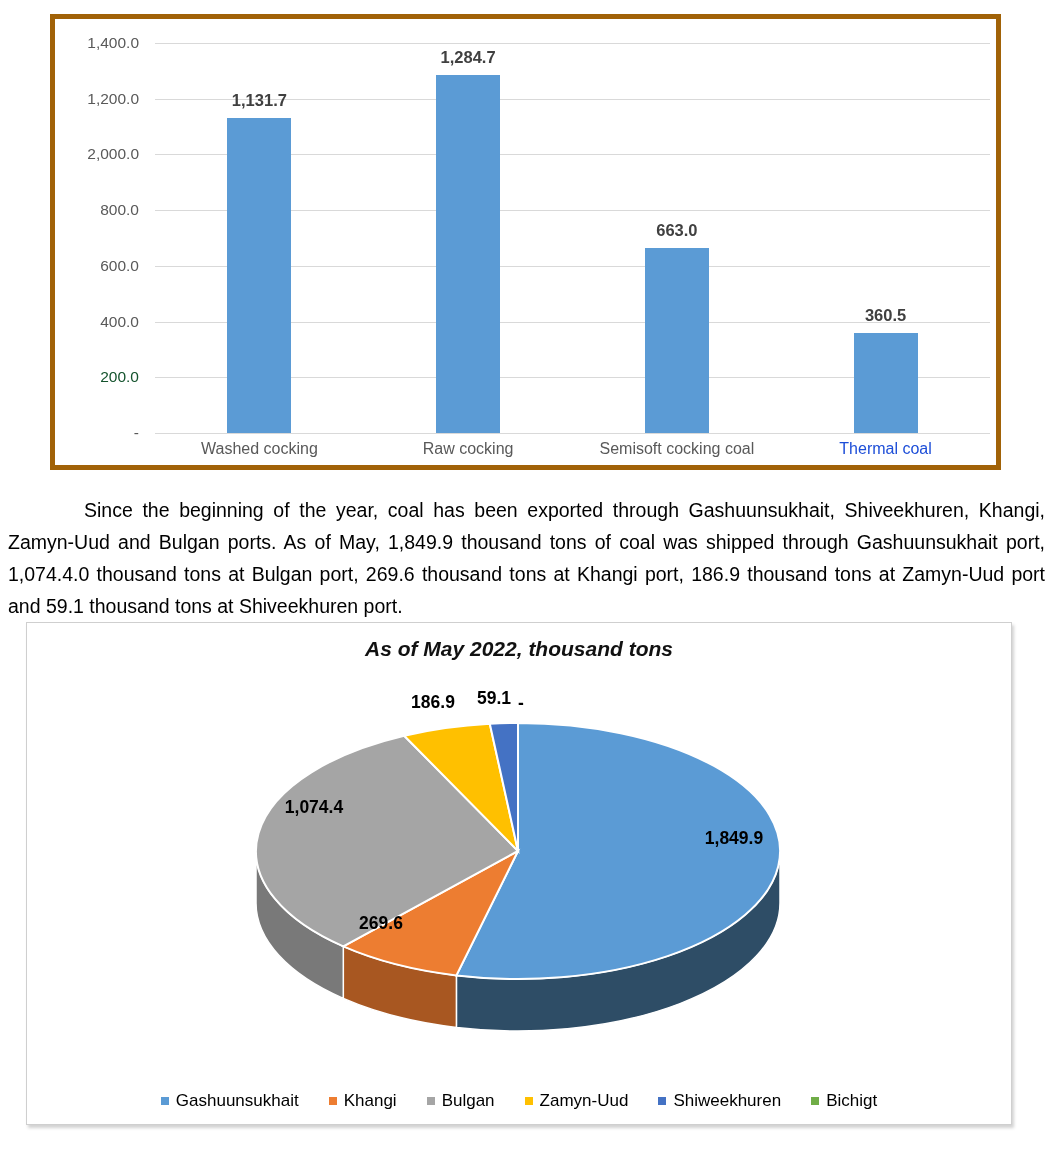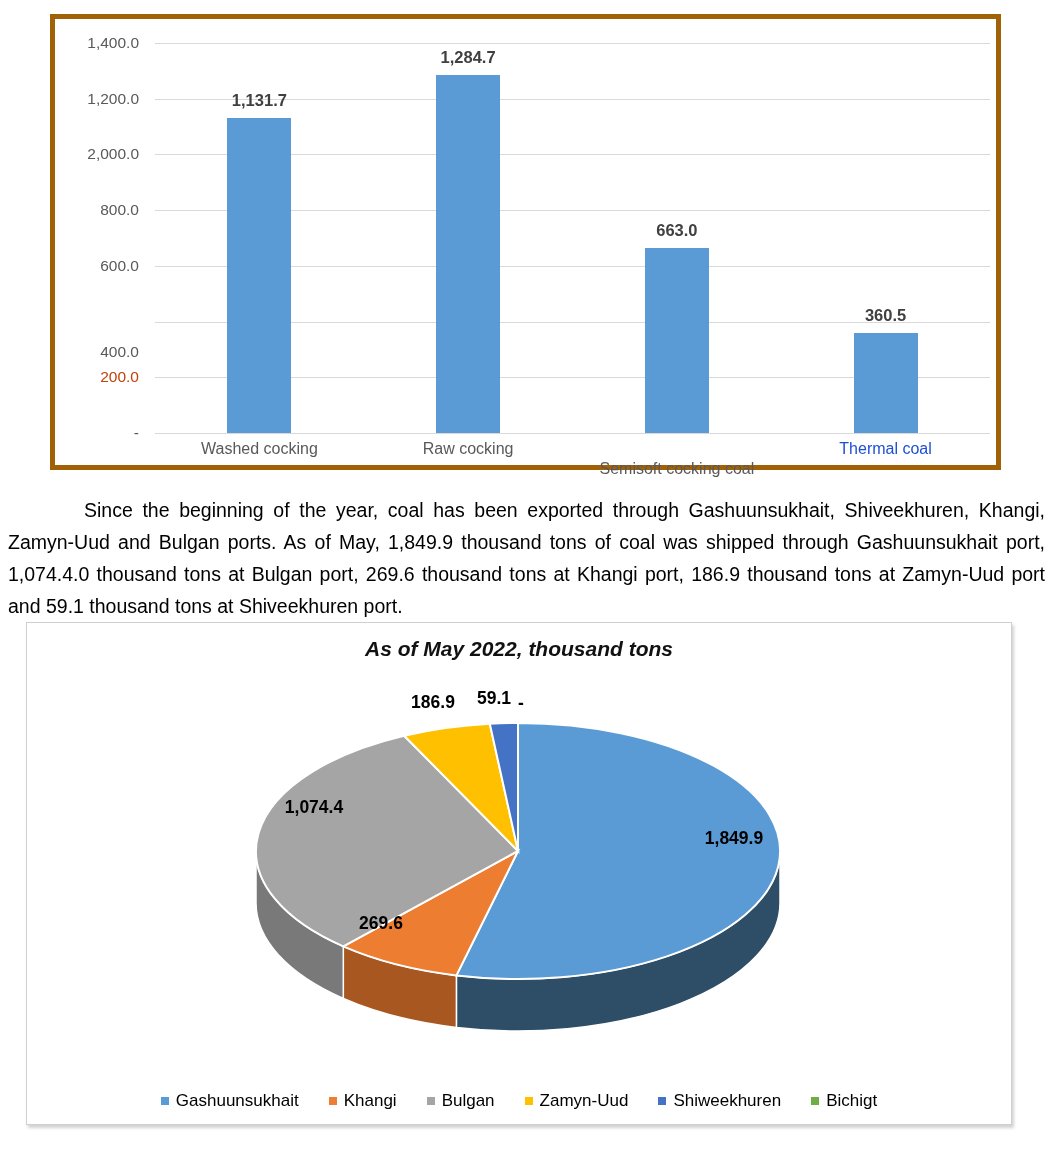--- a/index.html
+++ b/index.html
@@ -38,34 +38,34 @@
     <div class="ytick" style="left: 0px; top: 14px; color: rgb(89, 89, 89);">1,400.0</div>
     <div class="gridline" style="left: 100px; top: 79.7px; width: 835px; background: rgb(217, 217, 217);"></div>
     <div class="ytick" style="left: 0px; top: 69.7px; color: rgb(89, 89, 89);">1,200.0</div>
     <div class="gridline" style="left: 100px; top: 135.4px; width: 835px; background: rgb(217, 217, 217);"></div>
     <div class="ytick" style="left: 0px; top: 125.4px; color: rgb(89, 89, 89);">2,000.0</div>
     <div class="gridline" style="left: 100px; top: 191.1px; width: 835px; background: rgb(217, 217, 217);"></div>
     <div class="ytick" style="left: 0px; top: 181.1px; color: rgb(89, 89, 89);">800.0</div>
     <div class="gridline" style="left: 100px; top: 246.9px; width: 835px; background: rgb(217, 217, 217);"></div>
     <div class="ytick" style="left: 0px; top: 236.9px; color: rgb(89, 89, 89);">600.0</div>
     <div class="gridline" style="left: 100px; top: 302.6px; width: 835px; background: rgb(217, 217, 217);"></div>
-    <div class="ytick" style="left: 0px; top: 292.6px; color: rgb(89, 89, 89); margin-top: 30px;">400.0</div>
+    <div class="ytick" style="left: 0px; top: 292.6px; color: rgb(89, 89, 89);">400.0</div>
     <div class="gridline" style="left: 100px; top: 358.3px; width: 835px; background: rgb(217, 217, 217);"></div>
-    <div class="ytick" style="left: 0px; top: 348.3px; color: #c2410c;">200.0</div>
+    <div class="ytick" style="left: 0px; top: 348.3px; color: #14532d;">200.0</div>
     <div class="gridline" style="left: 100px; top: 414px; width: 835px; background: rgb(217, 217, 217);"></div>
     <div class="ytick" style="left: 0px; top: 404px; color: rgb(89, 89, 89);">-</div>
     <div class="bar" style="left: 172.4px; top: 98.7px; width: 64px; height: 315.3px; background: rgb(91, 155, 213);"></div>
     <div class="bar-value" style="left: 144.4px; top: 71.7px; color: rgb(64, 64, 64);">1,131.7</div>
     <div class="cat-label" style="left: 94.4px; top: 421px; color: rgb(89, 89, 89);">Washed cocking</div>
     <div class="bar" style="left: 381.1px; top: 56.1px; width: 64px; height: 357.9px; background: rgb(91, 155, 213);"></div>
     <div class="bar-value" style="left: 353.1px; top: 29.1px; color: rgb(64, 64, 64);">1,284.7</div>
     <div class="cat-label" style="left: 303.1px; top: 421px; color: rgb(89, 89, 89);">Raw cocking</div>
     <div class="bar" style="left: 589.9px; top: 229.3px; width: 64px; height: 184.7px; background: rgb(91, 155, 213);"></div>
     <div class="bar-value" style="left: 561.9px; top: 202.3px; color: rgb(64, 64, 64);">663.0</div>
-    <div class="cat-label" style="left: 511.9px; top: 421px; color: rgb(89, 89, 89); margin-top: 20px;">Semisoft cocking coal</div>
+    <div class="cat-label" style="left: 511.9px; top: 421px; color: rgb(89, 89, 89);">Semisoft cocking coal</div>
     <div class="bar" style="left: 798.6px; top: 313.6px; width: 64px; height: 100.4px; background: rgb(91, 155, 213);"></div>
     <div class="bar-value" style="left: 770.6px; top: 286.6px; color: rgb(64, 64, 64);">360.5</div>
     <div class="cat-label" style="left: 720.6px; top: 421px; color: #1d4ed8;">Thermal coal</div>
   </div>
 
 <div id="paragraph">Since the beginning of the year, coal has been exported through Gashuunsukhait, Shiveekhuren, Khangi, Zamyn-Uud and Bulgan ports. As of May, 1,849.9 thousand tons of coal was shipped through Gashuunsukhait port, 1,074.4.0 thousand tons at Bulgan port, 269.6 thousand tons at Khangi port, 186.9 thousand tons at Zamyn-Uud port and 59.1 thousand tons at Shiveekhuren port.</div>
 
 <div class="card" id="pie-card">
   <div id="pie-svg-wrap"><svg width="986" height="503" viewBox="0 0 986 503" xmlns="http://www.w3.org/2000/svg">
         <path d="M 753.0 228.0 A 262 128 0 0 1 429.4 352.4 L 429.4 404.4 A 262 128 0 0 0 753.0 280.0 Z" fill="#2E4D66" stroke="#ffffff" stroke-width="1.5"></path>

